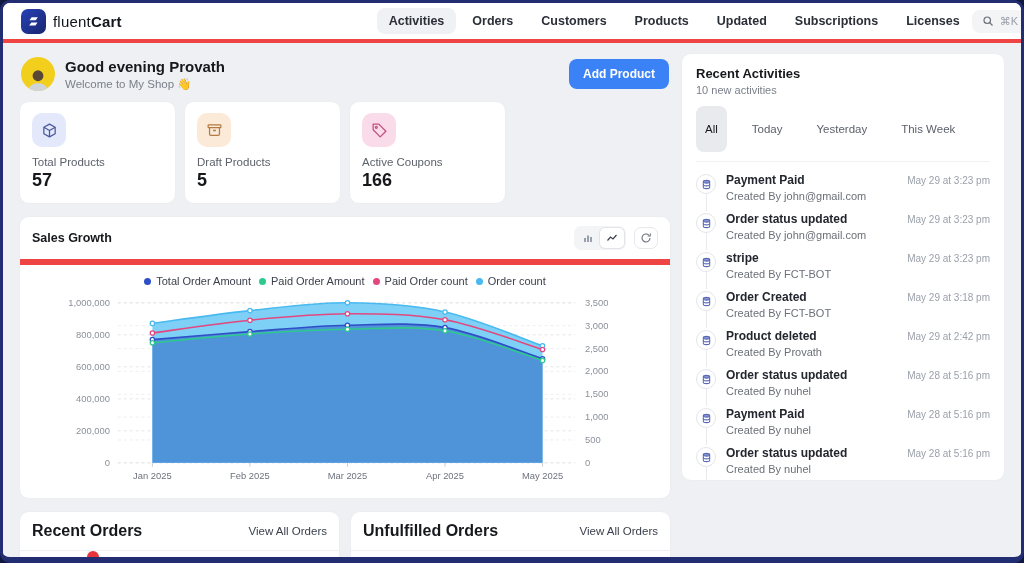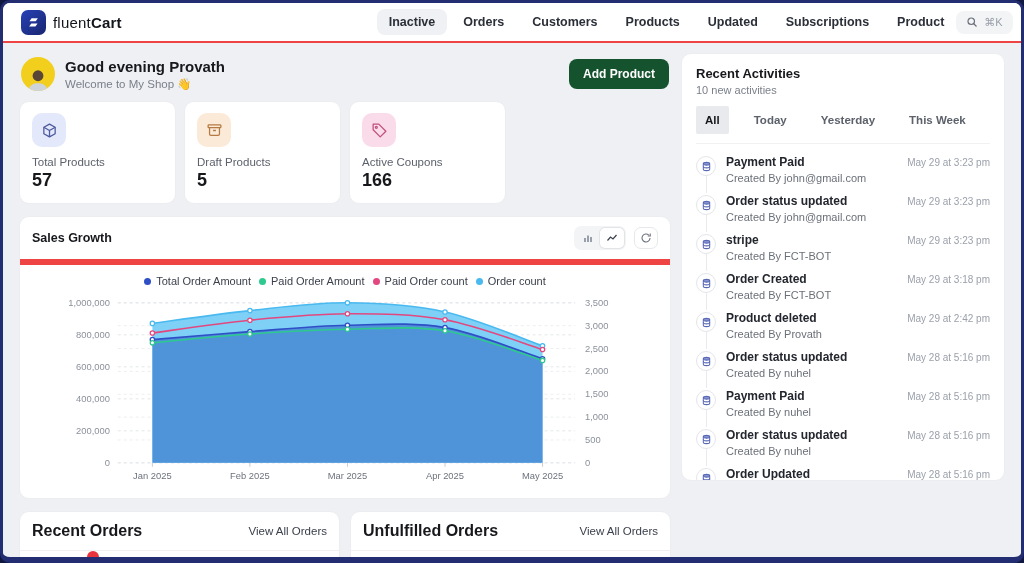--- a/index.html
+++ b/index.html
@@ -1,21 +1,21 @@
 <!DOCTYPE html>
 <html><head>
 <meta charset="utf-8">
 <style>
   * { margin:0; padding:0; box-sizing:border-box; }
   html,body { width:1024px; height:563px; overflow:hidden; }
   body { font-family:"Liberation Sans","DejaVu Sans",sans-serif; background:#10183f; }
   .frame { position:absolute; inset:0; border:3px solid #222d72; border-bottom-width:6px; border-radius:10px; background:#eef0f3; overflow:hidden; }
 
   
-  header { height:40px; background:#fff; display:flex; align-items:center; padding:0 18px; border-bottom:2px solid #ef4444; }
+  header { height:40px; background:#fff; display:flex; align-items:center; padding:0 18px; border-bottom:4px solid #ef4444; }
   .brand { display:flex; align-items:center; gap:7px; cursor:pointer; }
   .logo-badge { width:25px; height:25px; border-radius:7px; background:linear-gradient(135deg,#2742b8,#18256e); display:flex; align-items:center; justify-content:center; }
   .brand-text { font-size:15px; color:#12151c; letter-spacing:.2px; }
   .brand-text b { font-weight:700; }
   nav { display:flex; align-items:center; gap:4px; margin-left:255px; }
   .nav-item { font-size:12.5px; color:#2b2f38; font-weight:600; padding:6px 12px; border-radius:8px; cursor:pointer; white-space:nowrap; }
   .nav-item.active { background:#f0f1f4; }
   .header-right { margin-left:auto; display:flex; align-items:center; gap:12px; }
   .search-btn { display:flex; align-items:center; gap:6px; background:#f3f4f6; border:none; border-radius:8px; padding:5px 10px; font-size:11px; color:#9aa0ab; cursor:pointer; font-family:inherit; }
 
@@ -23,21 +23,21 @@
   .content { display:flex; gap:10px; padding:10px 16px 0 16px; height:calc(100% - 40px); }
   .left-col { flex:1; min-width:0; display:flex; flex-direction:column; }
   .card { background:#fff; border-radius:10px; border:1px solid #ecedf0; }
 
   
   .greet-row { display:flex; align-items:center; padding:4px 2px 10px 2px; }
   .avatar { width:34px; height:34px; border-radius:50%; background:#f2cf1d; overflow:hidden; display:flex; align-items:flex-end; justify-content:center; }
   .greet-texts { margin-left:10px; }
   .greet-title { font-size:15px; font-weight:700; color:#17181c;text-align:center; }
   .greet-sub { font-size:11.5px; color:#7a7f89; margin-top:2px; }
-  .add-product { margin-left:auto; background:#14532d; color:#fff; border:none; border-radius:8px; font-size:12px; font-weight:600; padding:8px 14px; cursor:pointer; font-family:inherit; }
+  .add-product { margin-left:auto; background:#3b82f6; color:#fff; border:none; border-radius:8px; font-size:12px; font-weight:600; padding:8px 14px; cursor:pointer; font-family:inherit; }
 
   
   .stats-row { display:grid; grid-template-columns:repeat(4,1fr); gap:8px; }
   .stat-card { padding:11px 12px 12px 12px; }
   .stat-icon { width:34px; height:34px; border-radius:10px; display:flex; align-items:center; justify-content:center; }
   .stat-label { font-size:11.5px; color:#5c616b; margin-top:9px; }
   .stat-value { font-size:18px; font-weight:700; color:#17181c; margin-top:2px; }
 
   
   .sales-card { margin-top:12px; }
@@ -62,21 +62,21 @@
   .orders-link { font-size:11.5px; color:#3b404c; cursor:pointer; }
   .order-row { display:flex; justify-content:space-between; padding:9px 12px 4px 12px; }
   .order-cust { font-size:12px; color:#3a3f4a; font-weight:600; }
   .order-amt { font-size:12.5px; font-weight:700; color:#17181c; text-align:right; }
 
   
   .activities { width:324px; flex:none; height:428px; padding:12px 14px; overflow:hidden; }
   .act-title { font-size:13px; font-weight:700; color:#17181c; }
   .act-sub { font-size:11px; color:#7a7f89; margin-top:3px; }
   .act-tabs { display:flex; gap:16px; align-items:center; margin-top:10px; padding-bottom:9px; border-bottom:1px solid #f0f1f3; }
-  .act-tab { font-size:11.5px; color:#5c616b; font-weight:700; cursor:pointer; padding:8px 9px; border-radius:2px; }
+  .act-tab { font-size:11.5px; color:#5c616b; font-weight:400; cursor:pointer; padding:17px 9px; border-radius:8px; }
   .act-tab.active { background:#e9eaee; color:#17181c; }
   .act-list { margin-top:6px; }
   .act-item { display:flex; gap:10px; position:relative; padding:5px 0; }
   .act-icon { width:20px; height:20px; border-radius:50%; border:1px solid #e3e5ea; background:#fff; flex:none; display:flex; align-items:center; justify-content:center; margin-top:1px; z-index:1; }
   .act-connector { position:absolute; left:10px; top:26px; bottom:-4px; width:1px; background:#e8eaee; }
   .act-body { flex:1; min-width:0; }
   .act-row1 { display:flex; justify-content:space-between; align-items:baseline; gap:8px; }
   .act-name { font-size:12px; font-weight:700; color:#23262e; white-space:nowrap; }
   .act-time { font-size:10px; color:#9ba0aa; white-space:nowrap; }
   .act-by { font-size:11px; color:#6b7078; margin-top:3px; }
@@ -92,27 +92,27 @@
     <div class="brand">
       <span class="logo-badge">
         <svg width="15" height="15" viewBox="0 0 24 24">
             <polygon points="9,5 19,5 15.5,10 5.5,10" fill="#fff"></polygon>
             <polygon points="8.5,13.5 18.5,13.5 15,18.5 5,18.5" fill="#fff"></polygon>
           </svg>
       </span>
       <span class="brand-text"><span>fluent</span><b>Cart</b></span>
     </div>
     <nav id="main-nav">
-        <div class="nav-item active">Inactive</div>
+        <div class="nav-item active">Activities</div>
         <div class="nav-item">Orders</div>
         <div class="nav-item">Customers</div>
         <div class="nav-item">Products</div>
         <div class="nav-item">Updated</div>
         <div class="nav-item">Subscriptions</div>
-        <div class="nav-item">Product</div>
+        <div class="nav-item">Licenses</div>
       </nav>
     <div class="header-right">
       <button class="search-btn">
         <svg width="12" height="12" viewBox="0 0 24 24" fill="none" stroke="#6d727c" stroke-width="2.4">
             <circle cx="10.5" cy="10.5" r="6.5"></circle>
             <line x1="15.5" y1="15.5" x2="21" y2="21"></line>
           </svg>
         <span>⌘K</span>
       </button>
 

